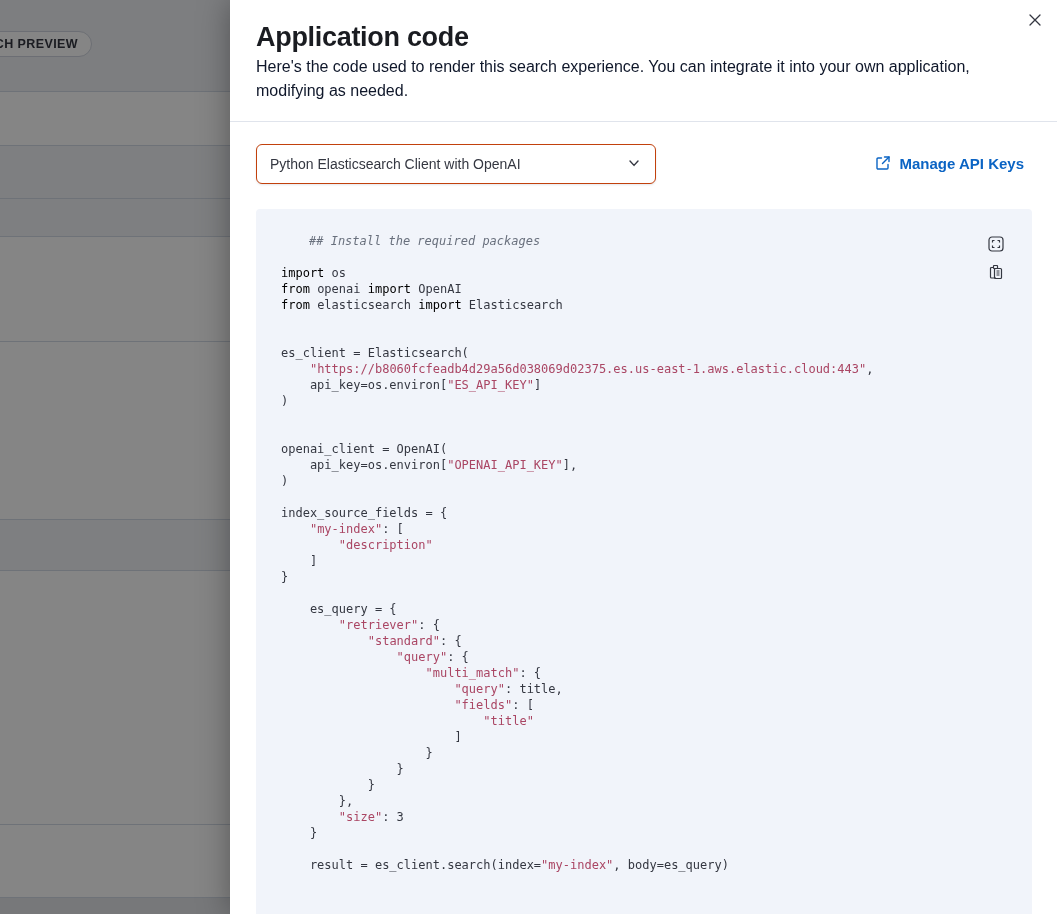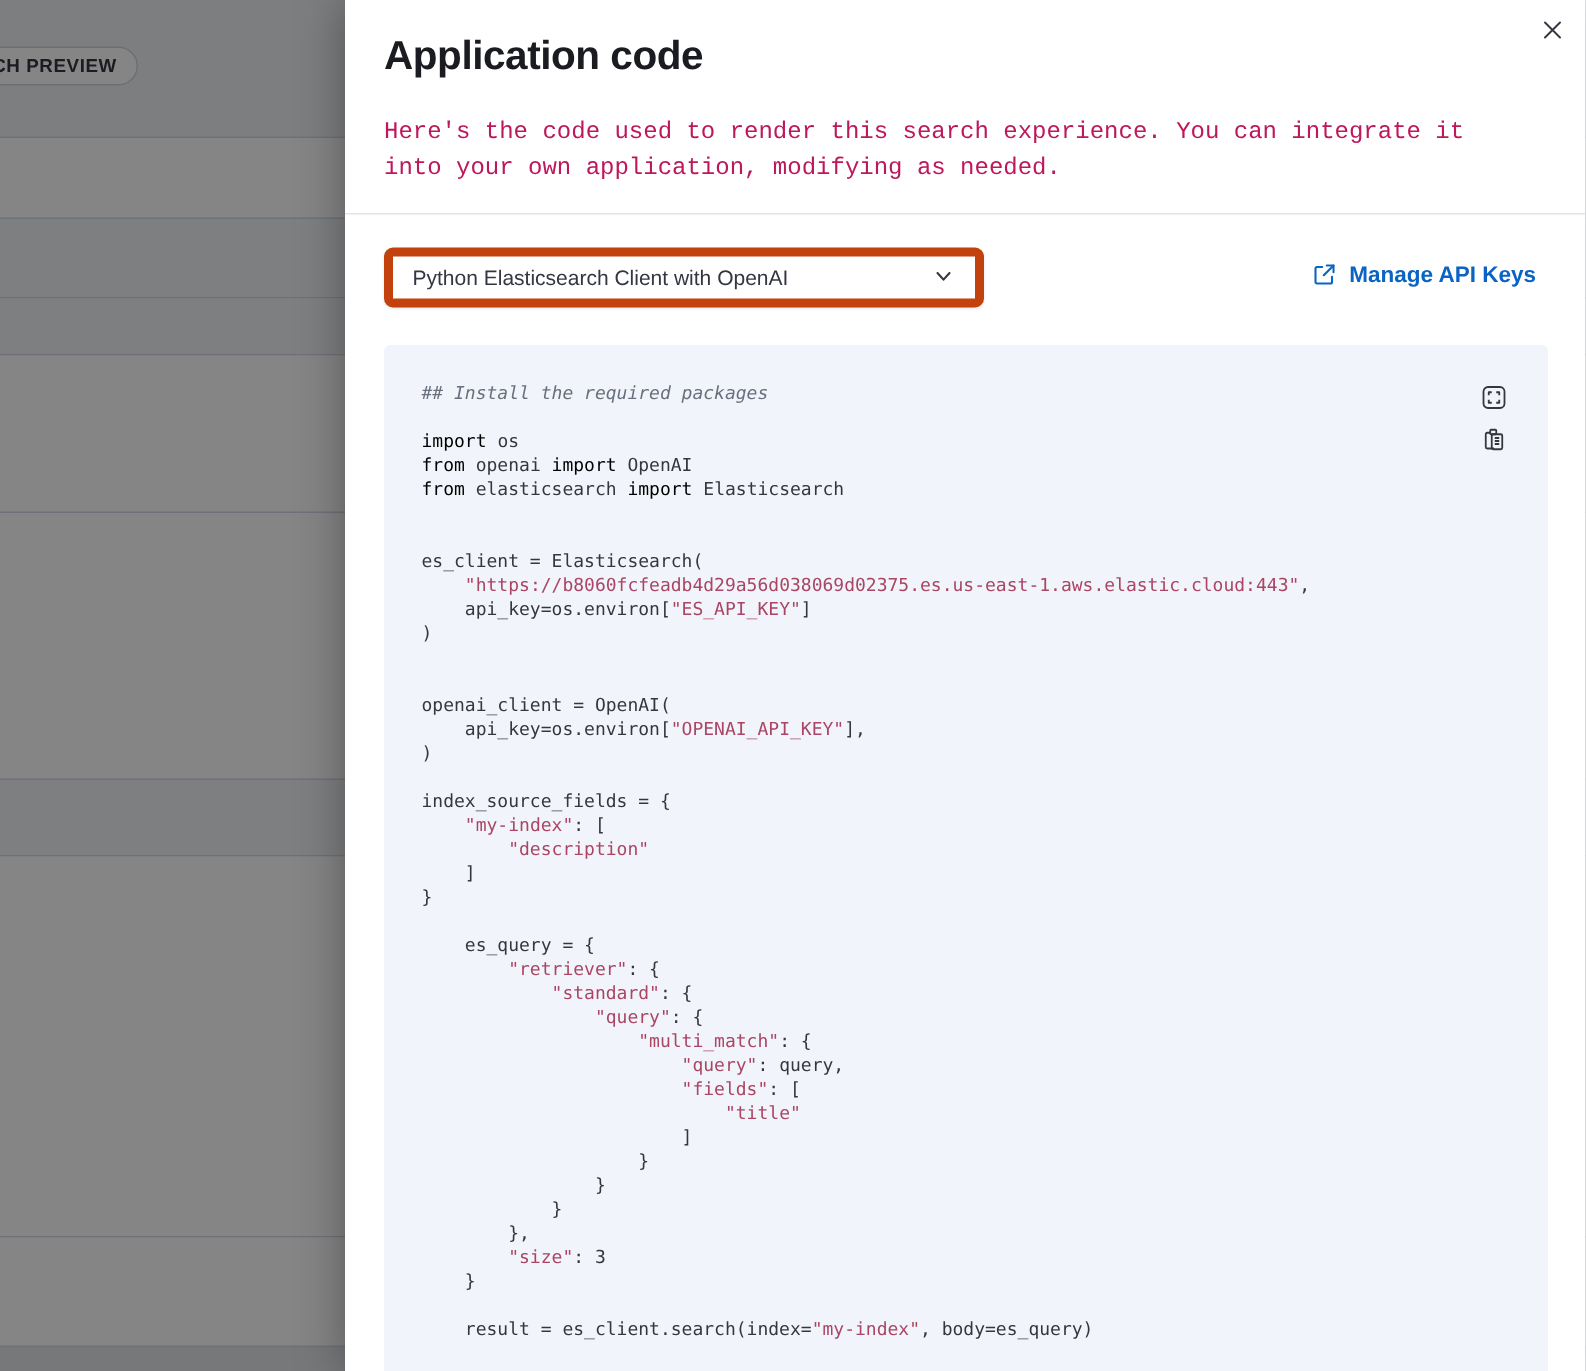--- a/index.html
+++ b/index.html
@@ -43,54 +43,54 @@
   .overlay { position: absolute; inset: 0; background: rgba(0,0,0,0.48); }
 
   
   .modal {
     position: absolute; left: 230px; top: 0; width: 827px; height: 914px;
     background: #ffffff;
     box-shadow: 0 0 30px rgba(0,0,0,0.35);
   }
   .modal-header { position: relative; padding: 22px 60px 18px 26px; border-bottom: 1px solid #e0e4ec; }
   .modal-title { font-size: 27px; font-weight: 700; color: #1a1c21; letter-spacing: -0.3px; }
-  .modal-subtitle { margin-top: 23px; max-width: 772px; font-size: 16px; line-height: 24px; color: #be185d; font-family: Liberation Mono, monospace; }
+  .modal-subtitle { margin-top: 2px; max-width: 772px; font-size: 16px; line-height: 24px; color: #0f172a; }
   .close-btn {
     position: absolute; top: 9px; right: 10px; width: 24px; height: 24px;
     display: flex; align-items: center; justify-content: center;
     background: none; border: none; cursor: pointer; color: #343741;
   }
 
   .modal-body { padding: 22px 25px 0 26px; }
   .controls-row { display: flex; align-items: center; justify-content: space-between; }
   .lang-select {
     width: 400px; height: 40px;
     display: flex; align-items: center; justify-content: space-between;
     padding: 0 14px 0 13px;
-    background: #ffffff; border: 6px solid #c2410c; border-radius: 6px;
+    background: #ffffff; border: 1px solid #c2410c; border-radius: 6px;
     box-shadow: 0 1px 2px rgba(152,162,179,0.25);
     font-size: 14px; color: #343741; cursor: pointer;
   }
   .manage-link {
     display: inline-flex; align-items: flex-start; gap: 9px;
     color: #0b64c4; font-size: 15px; font-weight: 600;
     text-decoration: none; cursor: pointer; margin-right: 8px;
   }
 
   .code-panel {
     position: relative; margin-top: 25px;
     background: #f1f4fa; border-radius: 4px;
     padding: 24px 25px; min-height: 740px;
   }
   .code-lines { font-family: "DejaVu Sans Mono", monospace; font-size: 12px; line-height: 16px; }
   .code-line { white-space: pre; min-height: 16px; }
   .tok-p { color: #343741; }
   .tok-k { color: #000000; }
   .tok-s { color: #aa4664; }
-  .tok-c { color: #69707d; font-style: italic; }
+  .tok-c { color: #69707d; font-style: italic; margin-left: 28px; }
 
   .code-icons { position: absolute; top: 27px; right: 28px; display: flex; flex-direction: column; gap: 12px; }
   .icon-btn { width: 16px; height: 16px; background: none; border: none; padding: 0; cursor: pointer; color: #343741; }
   .icon-btn svg { display: block; }
 </style>
 </head>
 <body>
 
 <div class="bg-page">
   <div class="bg-band bg-header">
@@ -179,21 +179,21 @@
           <div class="code-line"><span class="tok-p">    </span><span class="tok-s">"my-index"</span><span class="tok-p">: [</span></div>
           <div class="code-line"><span class="tok-p">        </span><span class="tok-s">"description"</span></div>
           <div class="code-line"><span class="tok-p">    ]</span></div>
           <div class="code-line"><span class="tok-p">}</span></div>
           <div class="code-line">&nbsp;</div>
           <div class="code-line"><span class="tok-p">    es_query = {</span></div>
           <div class="code-line"><span class="tok-p">        </span><span class="tok-s">"retriever"</span><span class="tok-p">: {</span></div>
           <div class="code-line"><span class="tok-p">            </span><span class="tok-s">"standard"</span><span class="tok-p">: {</span></div>
           <div class="code-line"><span class="tok-p">                </span><span class="tok-s">"query"</span><span class="tok-p">: {</span></div>
           <div class="code-line"><span class="tok-p">                    </span><span class="tok-s">"multi_match"</span><span class="tok-p">: {</span></div>
-          <div class="code-line"><span class="tok-p">                        </span><span class="tok-s">"query"</span><span class="tok-p">: query,</span></div>
+          <div class="code-line"><span class="tok-p">                        </span><span class="tok-s">"query"</span><span class="tok-p">: title,</span></div>
           <div class="code-line"><span class="tok-p">                        </span><span class="tok-s">"fields"</span><span class="tok-p">: [</span></div>
           <div class="code-line"><span class="tok-p">                            </span><span class="tok-s">"title"</span></div>
           <div class="code-line"><span class="tok-p">                        ]</span></div>
           <div class="code-line"><span class="tok-p">                    }</span></div>
           <div class="code-line"><span class="tok-p">                }</span></div>
           <div class="code-line"><span class="tok-p">            }</span></div>
           <div class="code-line"><span class="tok-p">        },</span></div>
           <div class="code-line"><span class="tok-p">        </span><span class="tok-s">"size"</span><span class="tok-p">: 3</span></div>
           <div class="code-line"><span class="tok-p">    }</span></div>
           <div class="code-line">&nbsp;</div>

